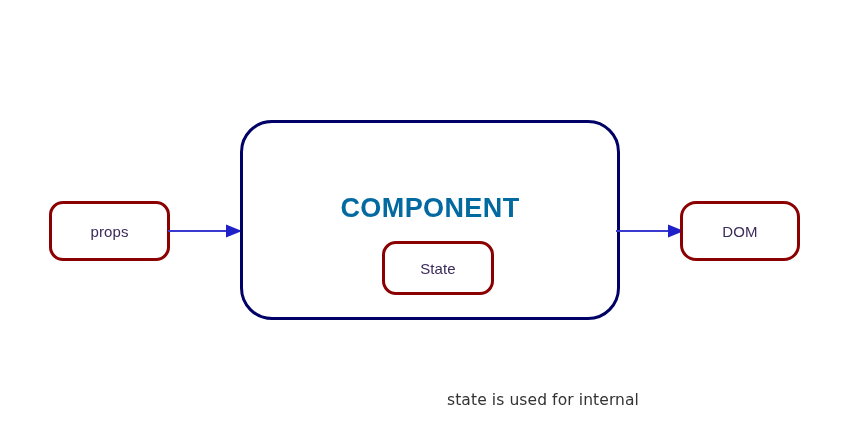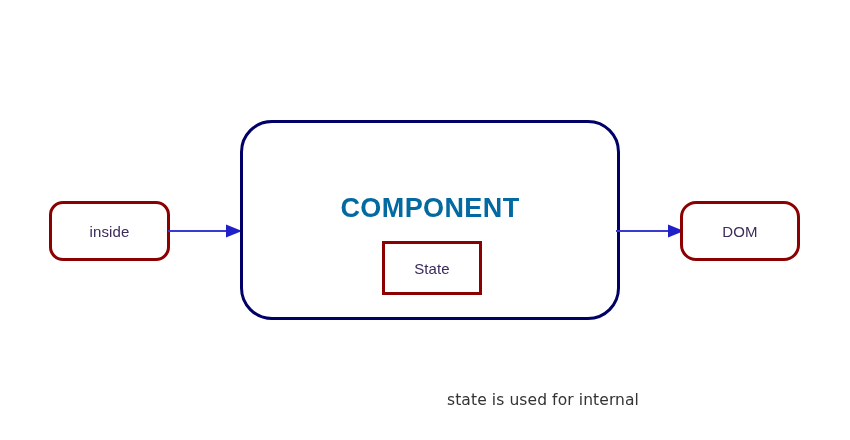--- a/index.html
+++ b/index.html
@@ -84,23 +84,23 @@
     font-weight: bold;
     font-size: 27px;
     letter-spacing: 0.4px;
     line-height: 1;
   }
 
   
   #state-node {
     left: 379px;
     top: 238px;
-    width: 100px;
+    width: 112px;
     height: 54px;
-    border-radius: 0;
+    border-radius: 14px;
   }
 
   
   .arrow {
     position: absolute;
     height: 20px;
   }
 
   #arrow-props-component {
     left: 168px;
@@ -130,21 +130,21 @@
     display: block;
     margin-top: 17px;
   }
 </style>
 </head>
 <body>
 
 <div id="canvas">
 
   <div class="node node-maroon" id="props-node">
-    <span class="node-label">inside</span>
+    <span class="node-label">props</span>
   </div>
 
   <div class="arrow" id="arrow-props-component">
     <svg width="74" height="20" viewBox="0 0 74 20" xmlns="http://www.w3.org/2000/svg">
       <line x1="0" y1="10" x2="60" y2="10" stroke="#3A3AD0" stroke-width="2.2"></line>
       <polygon points="58,3.5 74,10 58,16.5" fill="#2020C8"></polygon>
     </svg>
   </div>
 
   <div id="component-node">

